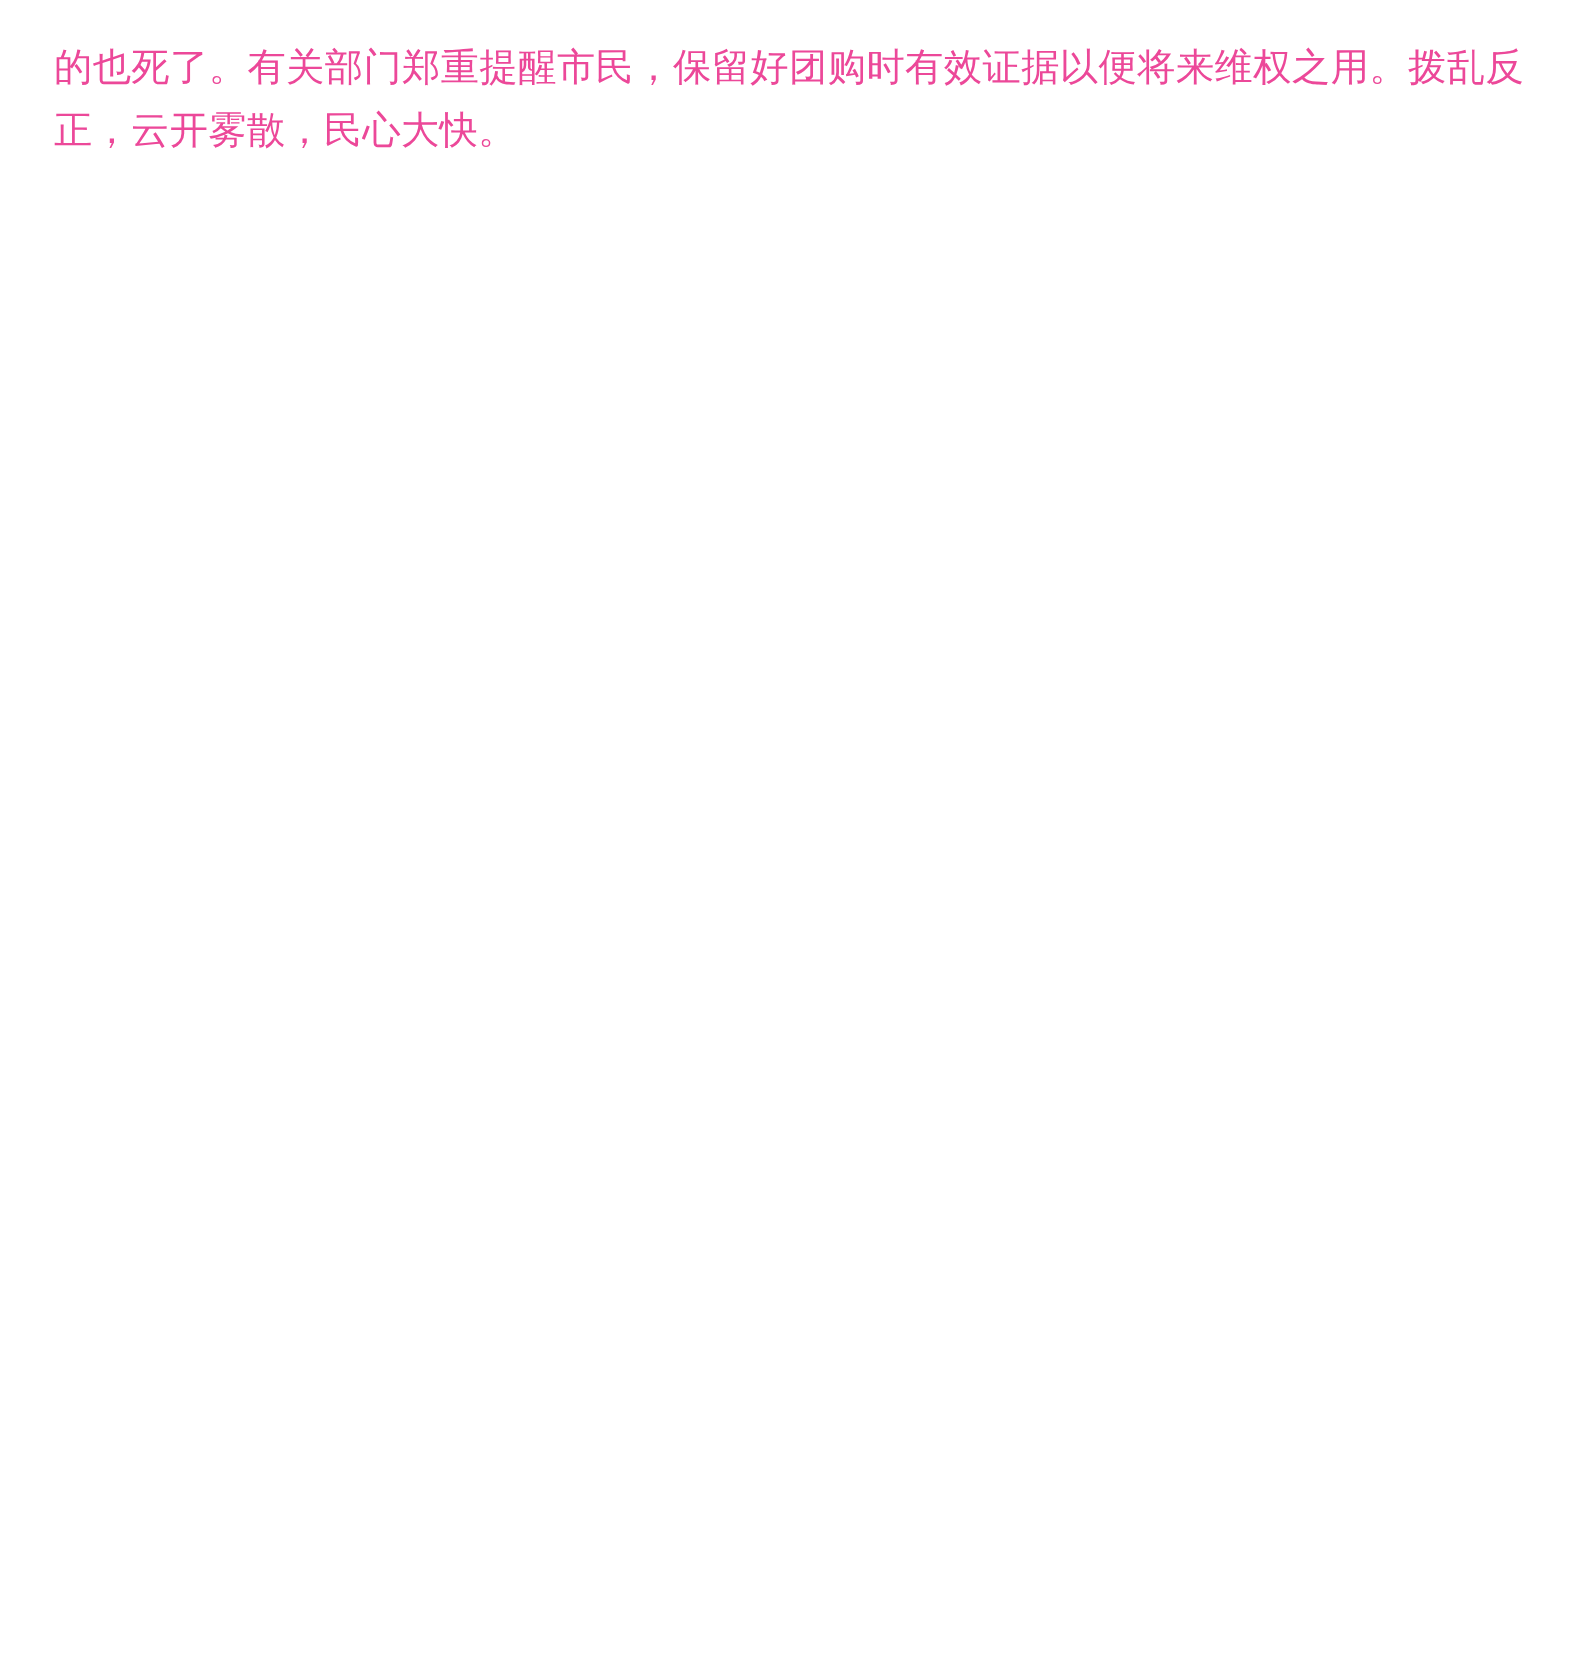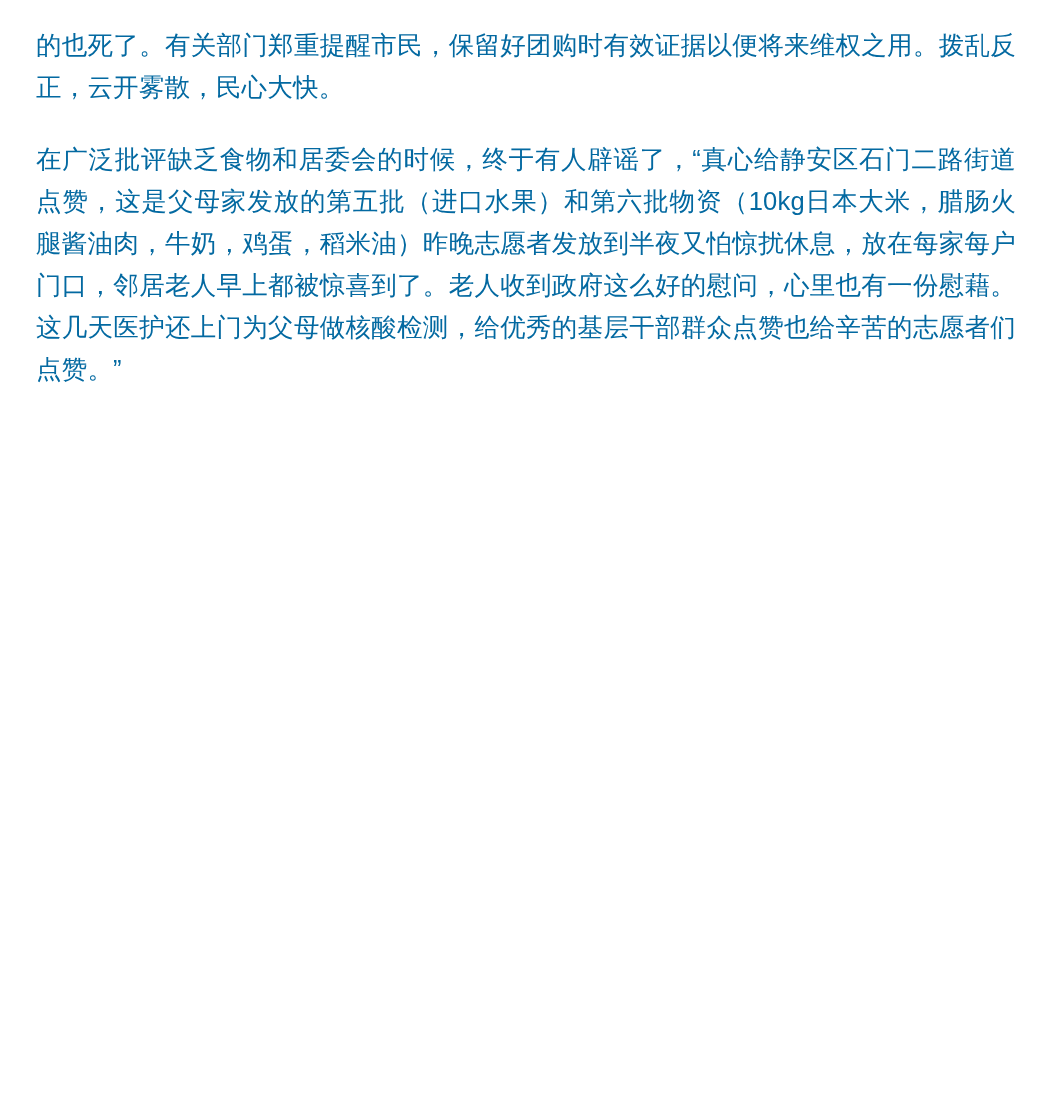--- a/index.html
+++ b/index.html
@@ -18,33 +18,33 @@
     min-height: 1110px;
     padding: 24px 36px 30px 36px;
     background: #ffffff;
   }
   .article {
     display: block;
   }
   .para {
     font-size: 25.5px;
     line-height: 42px;
-    color: #0369a1;
+    color: #ec4899;
     letter-spacing: 0.2px;
     text-align: justify;
     text-justify: inter-character;
     margin: 0 0 30px 0;
     word-break: break-all;
     font-weight: 400;
+    font-family: Liberation Serif, serif;
   }
   .para:last-child {
     margin-bottom: 0;
   }
 </style>
 </head>
 <body>
 
 <div class="page">
   <div class="article">
     <p class="para">的也死了。有关部门郑重提醒市民，保留好团购时有效证据以便将来维权之用。拨乱反正，云开雾散，民心大快。</p>
-    <p class="para">在广泛批评缺乏食物和居委会的时候，终于有人辟谣了，“真心给静安区石门二路街道点赞，这是父母家发放的第五批（进口水果）和第六批物资（10kg日本大米，腊肠火腿酱油肉，牛奶，鸡蛋，稻米油）昨晚志愿者发放到半夜又怕惊扰休息，放在每家每户门口，邻居老人早上都被惊喜到了。老人收到政府这么好的慰问，心里也有一份慰藉。这几天医护还上门为父母做核酸检测，给优秀的基层干部群众点赞也给辛苦的志愿者们点赞。”</p>
   </div>
 </div>
 
 </body></html>

